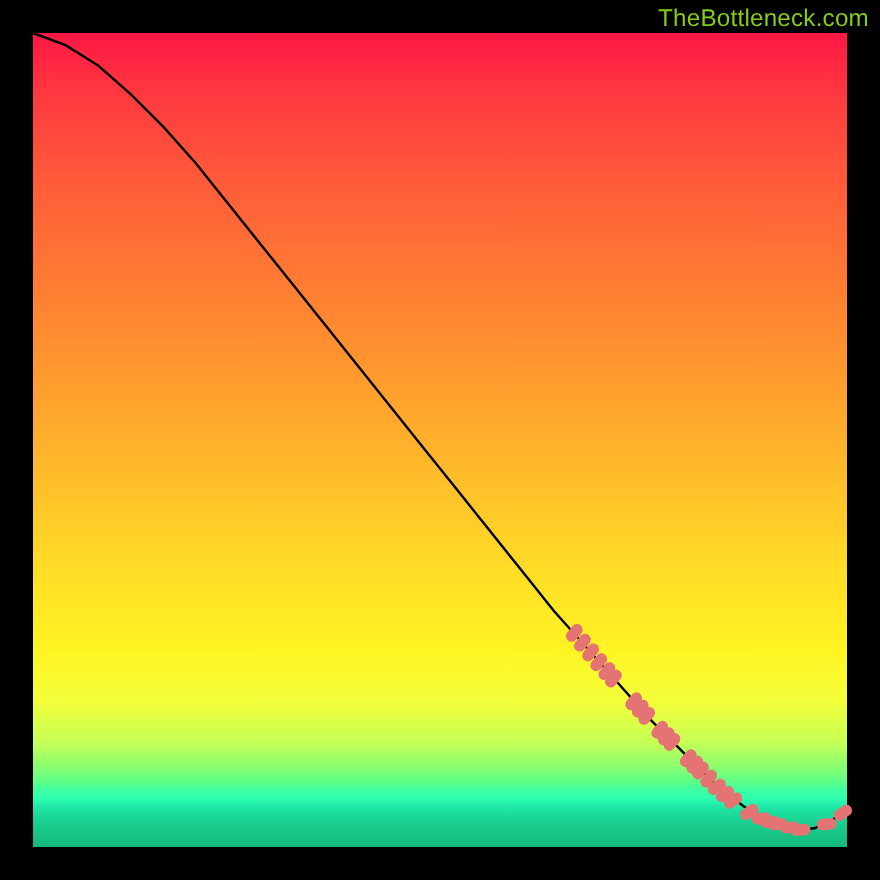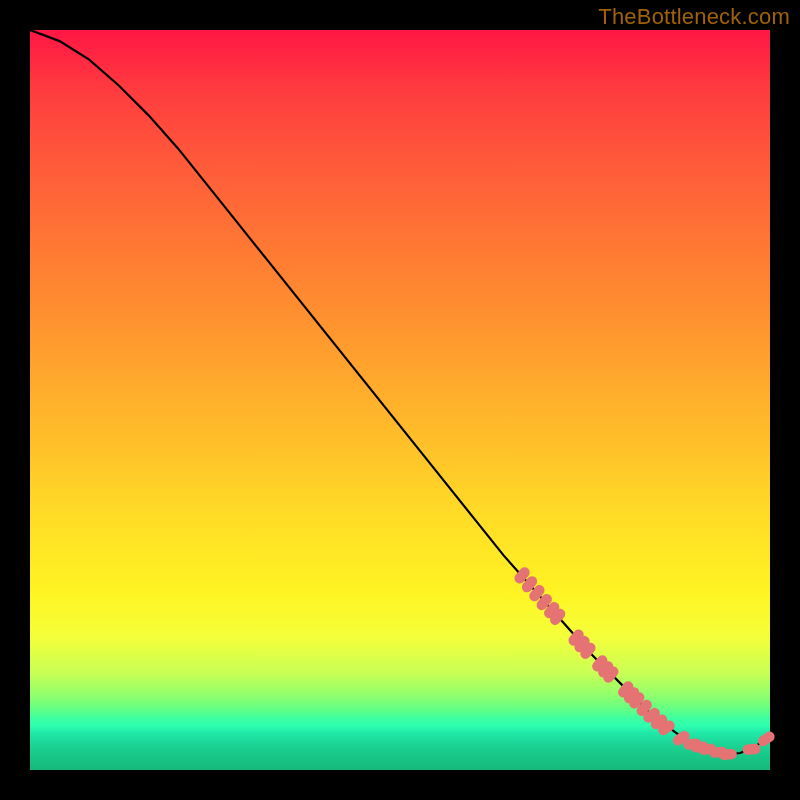--- a/index.html
+++ b/index.html
@@ -8,21 +8,21 @@
     height: 800px;
     background: #000;
     font-family: Arial, Helvetica, sans-serif;
     position: relative;
     overflow: hidden;
   }
   .attribution {
     position: absolute;
     top: 4px;
     right: 10px;
-    color: #a16207;
+    color: #84cc16;
     font-size: 22px;
     letter-spacing: 0.2px;
   }
   .plot-area {
     position: absolute;
     left: 30px;
     top: 30px;
     width: 740px;
     height: 740px;
     

